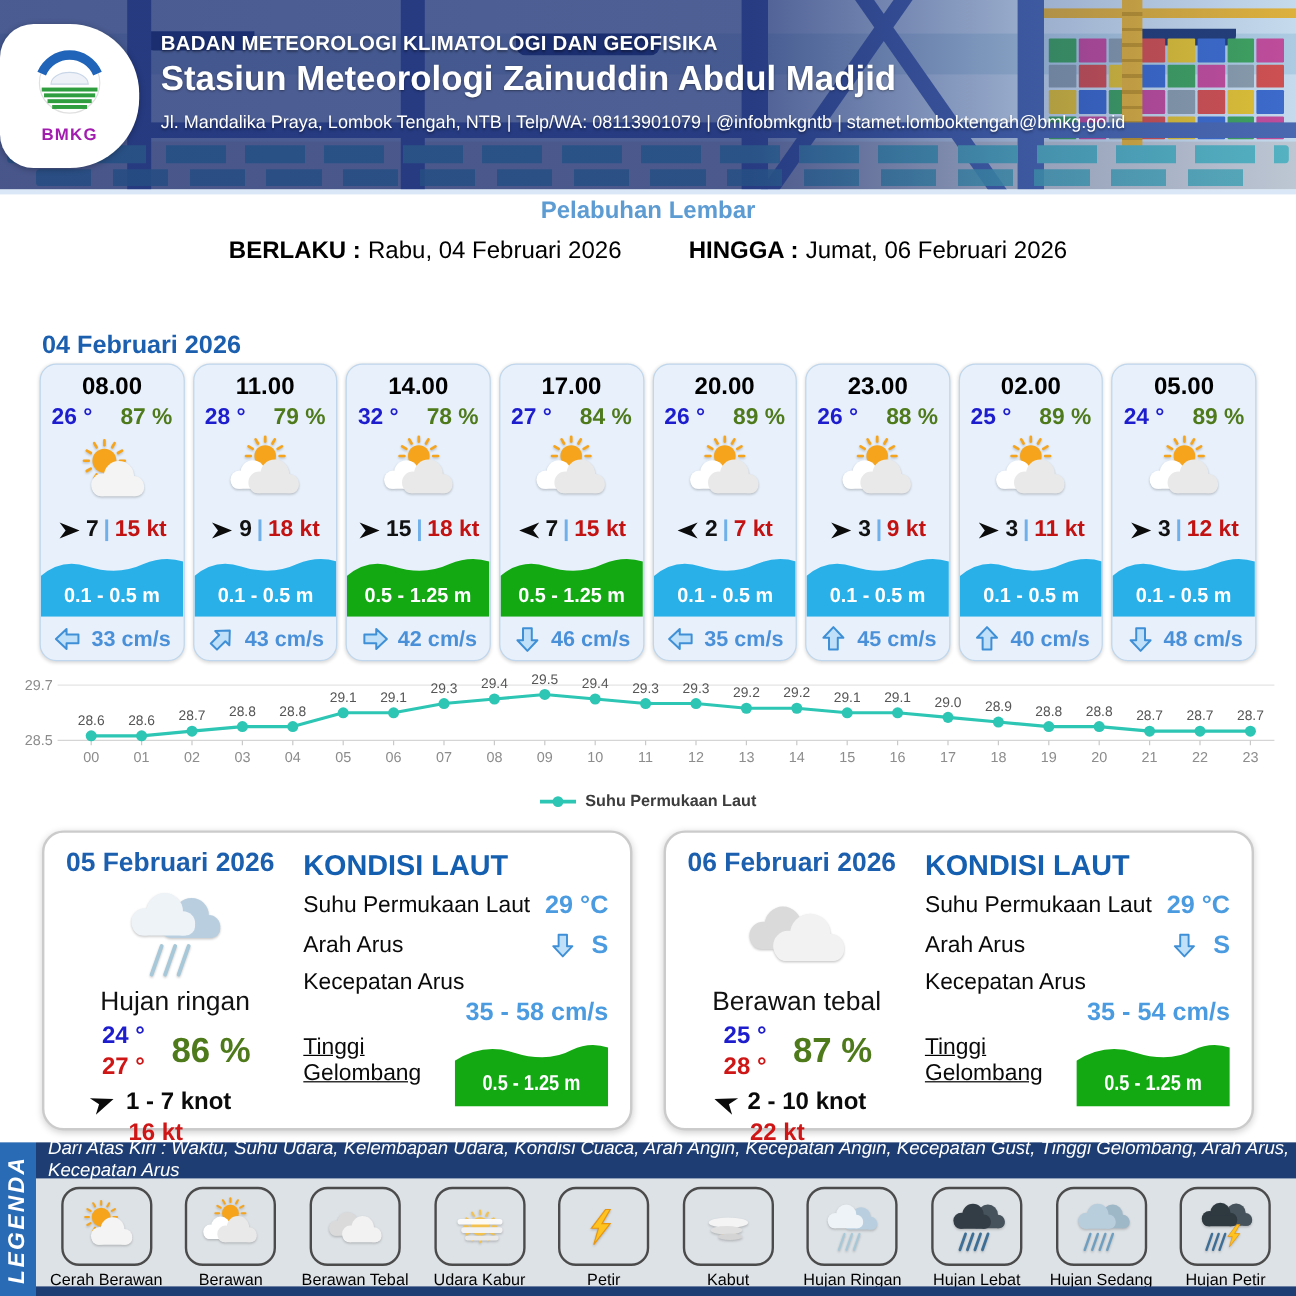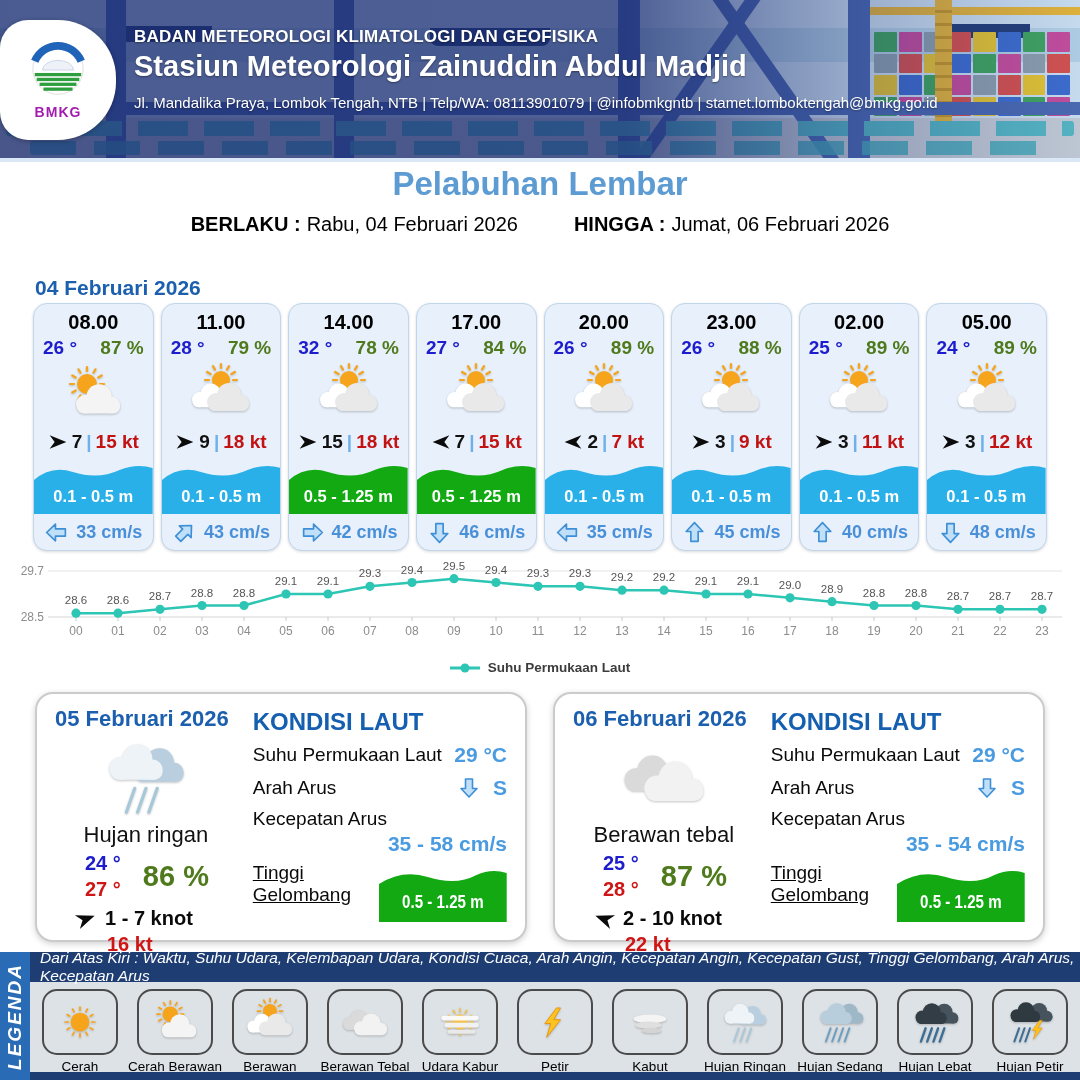--- a/index.html
+++ b/index.html
@@ -34,21 +34,21 @@
   .header-text{position:absolute;left:134px;top:27px;z-index:3;color:#fff;text-shadow:0 1px 2px rgba(0,0,0,.4);}
   .h-org{font-size:17px;font-weight:bold;letter-spacing:.2px;}
   .h-station{font-size:29px;font-weight:bold;margin-top:3px;}
   .h-contact{font-size:15px;margin-top:11px;}
   .header-strip{position:absolute;left:0;right:0;top:158px;height:4px;background:#d9e7f6;z-index:4;}
 
   
   .title-block{position:absolute;top:162px;left:0;width:1080px;height:140px;}
   .t-main{text-align:center;font-size:37px;font-weight:bold;color:#1b65c0;letter-spacing:.5px;
     padding-top:12px;text-shadow:2px 2px 0 #c9ddf2;}
-  .t-sub{text-align:center;font-size:33px;font-weight:bold;color:#5d9bd3;margin-top:3px;}
+  .t-sub{text-align:center;font-size:20px;font-weight:bold;color:#5d9bd3;margin-top:3px;}
   .validity{display:flex;justify-content:center;gap:56px;margin-top:10px;font-size:20px;color:#000;}
   .validity b{margin-right:6px;}
   .fdate{position:absolute;left:35px;top:114px;font-size:21px;font-weight:bold;color:#1b5fae;}
 
   
   .cards{position:absolute;top:303px;left:33px;right:33px;height:248px;display:flex;gap:7px;}
   .card{flex:1;background:#e7f0fb;border:1px solid #bfd6ec;border-radius:14px;display:flex;
     flex-direction:column;overflow:hidden;box-shadow:0 1px 3px rgba(0,0,0,.15);}
   .c-time{text-align:center;font-weight:bold;font-size:20px;color:#000;margin-top:7px;}
   .c-th{display:flex;justify-content:space-between;padding:0 9px;margin-top:3px;font-weight:bold;font-size:19px;}
@@ -939,42 +939,20 @@
 
 </div>
 
 <div class="legend">
   <div class="side">
       <span>LEGENDA</span>
     </div>
   <div class="caption">Dari Atas Kiri : Waktu, Suhu Udara, Kelembapan Udara, Kondisi Cuaca, Arah Angin, Kecepatan Angin, Kecepatan Gust, Tinggi Gelombang, Arah Arus, Kecepatan Arus</div>
   <div class="items">
 
-      <div class="item">
-        <div class="ibox">
-          <span class="licon" data-icon="legend.items.0.icon">
-            <svg viewBox="0 0 64 64">
-              <line x1="47.0" y1="32.0" x2="51.0" y2="32.0" stroke="#f6a41c" stroke-width="2.2" stroke-linecap="round"></line>
-              <line x1="45.0" y1="39.5" x2="48.5" y2="41.5" stroke="#f6a41c" stroke-width="2.2" stroke-linecap="round"></line>
-              <line x1="39.5" y1="45.0" x2="41.5" y2="48.5" stroke="#f6a41c" stroke-width="2.2" stroke-linecap="round"></line>
-              <line x1="32.0" y1="47.0" x2="32.0" y2="51.0" stroke="#f6a41c" stroke-width="2.2" stroke-linecap="round"></line>
-              <line x1="24.5" y1="45.0" x2="22.5" y2="48.5" stroke="#f6a41c" stroke-width="2.2" stroke-linecap="round"></line>
-              <line x1="19.0" y1="39.5" x2="15.5" y2="41.5" stroke="#f6a41c" stroke-width="2.2" stroke-linecap="round"></line>
-              <line x1="17.0" y1="32.0" x2="13.0" y2="32.0" stroke="#f6a41c" stroke-width="2.2" stroke-linecap="round"></line>
-              <line x1="19.0" y1="24.5" x2="15.5" y2="22.5" stroke="#f6a41c" stroke-width="2.2" stroke-linecap="round"></line>
-              <line x1="24.5" y1="19.0" x2="22.5" y2="15.5" stroke="#f6a41c" stroke-width="2.2" stroke-linecap="round"></line>
-              <line x1="32.0" y1="17.0" x2="32.0" y2="13.0" stroke="#f6a41c" stroke-width="2.2" stroke-linecap="round"></line>
-              <line x1="39.5" y1="19.0" x2="41.5" y2="15.5" stroke="#f6a41c" stroke-width="2.2" stroke-linecap="round"></line>
-              <line x1="45.0" y1="24.5" x2="48.5" y2="22.5" stroke="#f6a41c" stroke-width="2.2" stroke-linecap="round"></line>
-              <circle cx="32" cy="32" r="12" fill="#f6a41c"></circle>
-            </svg>
-          </span>
-        </div>
-        <div class="ilabel">Cerah</div>
-      </div>
 
       <div class="item">
         <div class="ibox">
           <span class="licon" data-icon="legend.items.1.icon">
             <svg viewBox="0 0 64 64">
               <line x1="39.0" y1="22.0" x2="43.0" y2="22.0" stroke="#f6a41c" stroke-width="2.2" stroke-linecap="round"></line>
               <line x1="37.3" y1="28.5" x2="40.7" y2="30.5" stroke="#f6a41c" stroke-width="2.2" stroke-linecap="round"></line>
               <line x1="32.5" y1="33.3" x2="34.5" y2="36.7" stroke="#f6a41c" stroke-width="2.2" stroke-linecap="round"></line>
               <line x1="26.0" y1="35.0" x2="26.0" y2="39.0" stroke="#f6a41c" stroke-width="2.2" stroke-linecap="round"></line>
               <line x1="19.5" y1="33.3" x2="17.5" y2="36.7" stroke="#f6a41c" stroke-width="2.2" stroke-linecap="round"></line>
@@ -1128,20 +1106,46 @@
               <line x1="32" y1="40" x2="26" y2="57" stroke="#a6c8d8" stroke-width="2.2" stroke-linecap="round"></line>
               <line x1="40" y1="40" x2="34" y2="57" stroke="#a6c8d8" stroke-width="2.2" stroke-linecap="round"></line>
             </svg>
           </span>
         </div>
         <div class="ilabel">Hujan Ringan</div>
       </div>
 
       <div class="item">
         <div class="ibox">
+          <span class="licon" data-icon="legend.items.9.icon">
+            <svg viewBox="0 0 64 64">
+              <g transform="translate(42,24) scale(0.9)" fill="#47535c">
+                <circle cx="-11" cy="2" r="9"></circle>
+                <circle cx="2" cy="-5" r="12"></circle>
+                <circle cx="14" cy="3" r="8"></circle>
+                <rect x="-19" y="-2" width="41" height="13" rx="6.5"></rect>
+              </g>
+              <g transform="translate(26,24) scale(0.95)" fill="#333d45">
+                <circle cx="-11" cy="2" r="9"></circle>
+                <circle cx="2" cy="-5" r="12"></circle>
+                <circle cx="14" cy="3" r="8"></circle>
+                <rect x="-19" y="-2" width="41" height="13" rx="6.5"></rect>
+              </g>
+              <line x1="20" y1="40" x2="14" y2="57" stroke="#3d6e96" stroke-width="3" stroke-linecap="round"></line>
+              <line x1="28" y1="40" x2="22" y2="57" stroke="#3d6e96" stroke-width="3" stroke-linecap="round"></line>
+              <line x1="36" y1="40" x2="30" y2="57" stroke="#3d6e96" stroke-width="3" stroke-linecap="round"></line>
+              <line x1="44" y1="40" x2="38" y2="57" stroke="#3d6e96" stroke-width="3" stroke-linecap="round"></line>
+            </svg>
+          </span>
+        </div>
+        <div class="ilabel">Hujan Lebat</div>
+      </div>
+
+      <div class="item">
+        <div class="ibox">
           <span class="licon" data-icon="legend.items.8.icon">
             <svg viewBox="0 0 64 64">
               <g transform="translate(42,24) scale(0.9)" fill="#9fb8c8">
                 <circle cx="-11" cy="2" r="9"></circle>
                 <circle cx="2" cy="-5" r="12"></circle>
                 <circle cx="14" cy="3" r="8"></circle>
                 <rect x="-19" y="-2" width="41" height="13" rx="6.5"></rect>
               </g>
               <g transform="translate(26,24) scale(0.95)" fill="#b9cedd">
                 <circle cx="-11" cy="2" r="9"></circle>
@@ -1154,46 +1158,20 @@
               <line x1="36" y1="40" x2="30" y2="57" stroke="#6f9fc0" stroke-width="2.6" stroke-linecap="round"></line>
               <line x1="44" y1="40" x2="38" y2="57" stroke="#6f9fc0" stroke-width="2.6" stroke-linecap="round"></line>
             </svg>
           </span>
         </div>
         <div class="ilabel">Hujan Sedang</div>
       </div>
 
       <div class="item">
         <div class="ibox">
-          <span class="licon" data-icon="legend.items.9.icon">
-            <svg viewBox="0 0 64 64">
-              <g transform="translate(42,24) scale(0.9)" fill="#47535c">
-                <circle cx="-11" cy="2" r="9"></circle>
-                <circle cx="2" cy="-5" r="12"></circle>
-                <circle cx="14" cy="3" r="8"></circle>
-                <rect x="-19" y="-2" width="41" height="13" rx="6.5"></rect>
-              </g>
-              <g transform="translate(26,24) scale(0.95)" fill="#333d45">
-                <circle cx="-11" cy="2" r="9"></circle>
-                <circle cx="2" cy="-5" r="12"></circle>
-                <circle cx="14" cy="3" r="8"></circle>
-                <rect x="-19" y="-2" width="41" height="13" rx="6.5"></rect>
-              </g>
-              <line x1="20" y1="40" x2="14" y2="57" stroke="#3d6e96" stroke-width="3" stroke-linecap="round"></line>
-              <line x1="28" y1="40" x2="22" y2="57" stroke="#3d6e96" stroke-width="3" stroke-linecap="round"></line>
-              <line x1="36" y1="40" x2="30" y2="57" stroke="#3d6e96" stroke-width="3" stroke-linecap="round"></line>
-              <line x1="44" y1="40" x2="38" y2="57" stroke="#3d6e96" stroke-width="3" stroke-linecap="round"></line>
-            </svg>
-          </span>
-        </div>
-        <div class="ilabel">Hujan Lebat</div>
-      </div>
-
-      <div class="item">
-        <div class="ibox">
           <span class="licon" data-icon="legend.items.10.icon">
             <svg viewBox="0 0 64 64">
               <g transform="translate(42,22) scale(0.85)" fill="#47535c">
                 <circle cx="-11" cy="2" r="9"></circle>
                 <circle cx="2" cy="-5" r="12"></circle>
                 <circle cx="14" cy="3" r="8"></circle>
                 <rect x="-19" y="-2" width="41" height="13" rx="6.5"></rect>
               </g>
               <g transform="translate(25,22) scale(0.9)" fill="#2f3940">
                 <circle cx="-11" cy="2" r="9"></circle>

